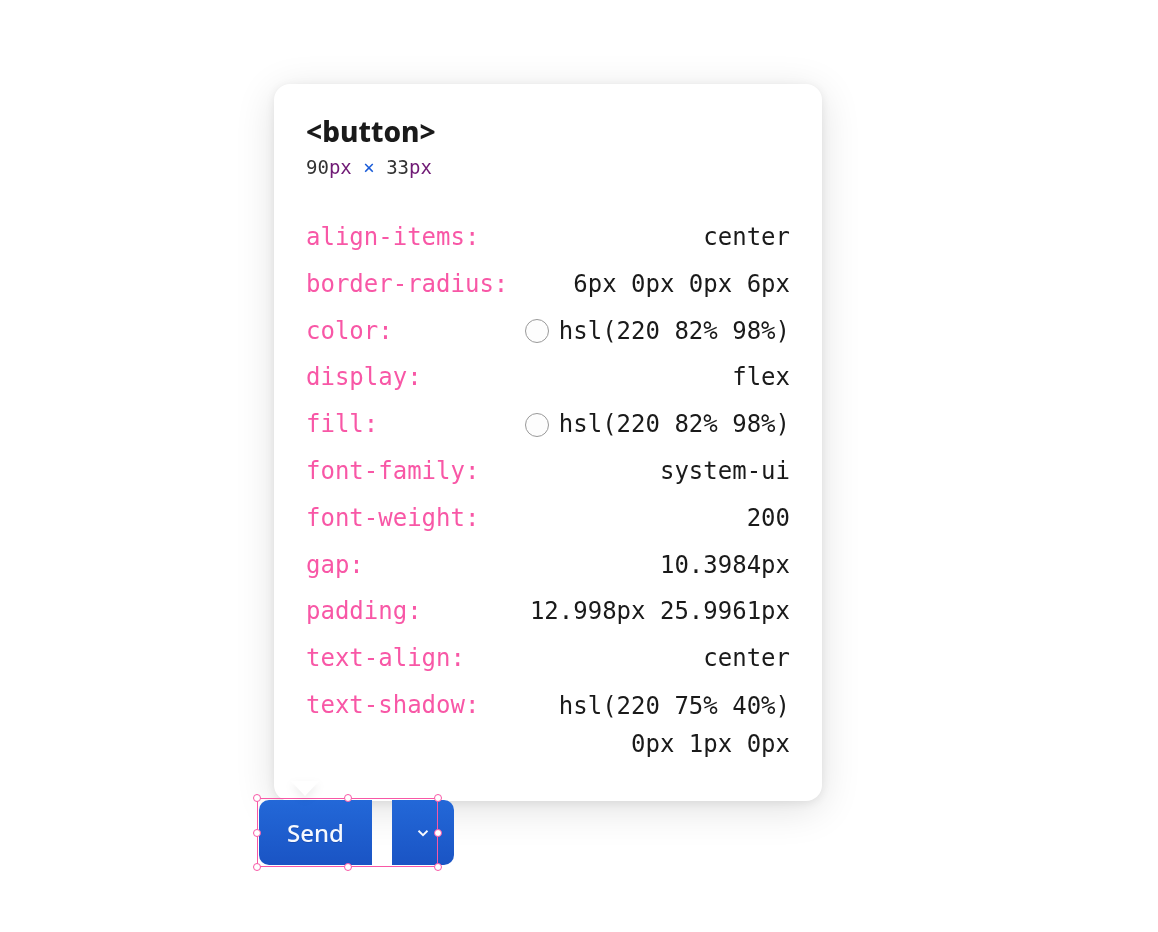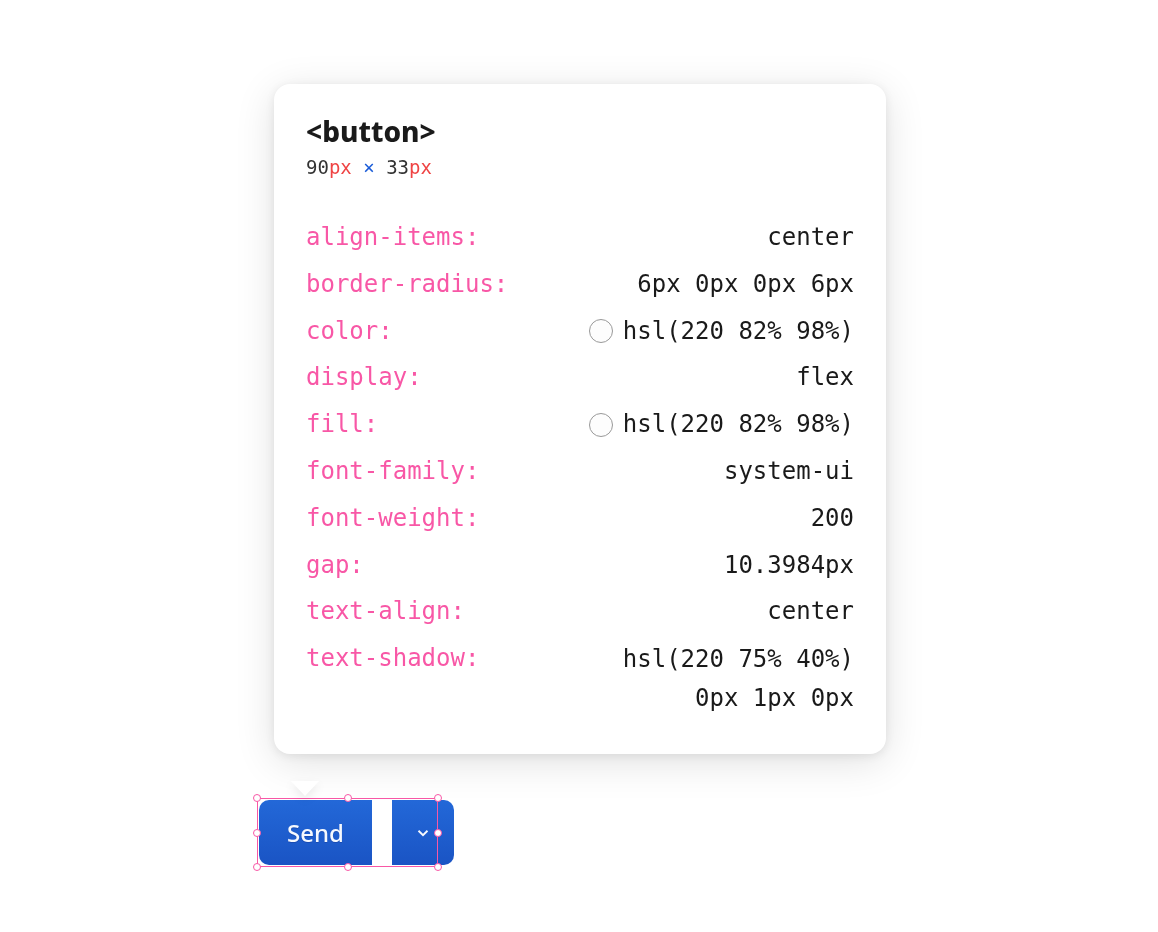--- a/index.html
+++ b/index.html
@@ -14,21 +14,21 @@
       background: #ffffff;
       font-family: system-ui, -apple-system, sans-serif;
       position: relative;
       overflow: hidden;
     }
 
     .tooltip-panel {
       position: absolute;
       left: 274px;
       top: 84px;
-      width: 612px;
+      width: 548px;
       background: #ffffff;
       border-radius: 16px;
       box-shadow: 0 8px 40px rgba(0,0,0,0.12), 0 2px 10px rgba(0,0,0,0.08);
       padding: 28px 32px 32px 32px;
     }
 
     .tooltip-title {
       font-size: 28px;
       font-weight: 800;
       color: #1a1a1a;
@@ -38,21 +38,21 @@
 
     .tooltip-dims {
       font-size: 19px;
       font-weight: 500;
       color: #333;
       margin-bottom: 36px;
       font-family: ui-monospace, "SF Mono", Menlo, monospace;
     }
 
     .tooltip-dims .px {
-      color: #ef4444;
+      color: #701a75;
     }
 
     .tooltip-dims .times {
       color: #1a5cd8;
     }
 
     .prop-row {
       display: flex;
       justify-content: space-between;
       align-items: flex-start;
@@ -241,20 +241,26 @@
           <span>200</span>
         </span>
       </div>
       <div class="prop-row">
         <span class="prop-name">gap<span class="prop-colon">:</span></span>
         <span class="prop-value">
           <span>10.3984px</span>
         </span>
       </div>
       <div class="prop-row">
+        <span class="prop-name">padding<span class="prop-colon">:</span></span>
+        <span class="prop-value">
+          <span>12.998px 25.9961px</span>
+        </span>
+      </div>
+      <div class="prop-row">
         <span class="prop-name">text-align<span class="prop-colon">:</span></span>
         <span class="prop-value">
           <span>center</span>
         </span>
       </div>
       <div class="prop-row">
         <span class="prop-name">text-shadow<span class="prop-colon">:</span></span>
         <span class="prop-value multiline">
           <span>hsl(220 75% 40%)</span>
           <span>0px 1px 0px</span>

